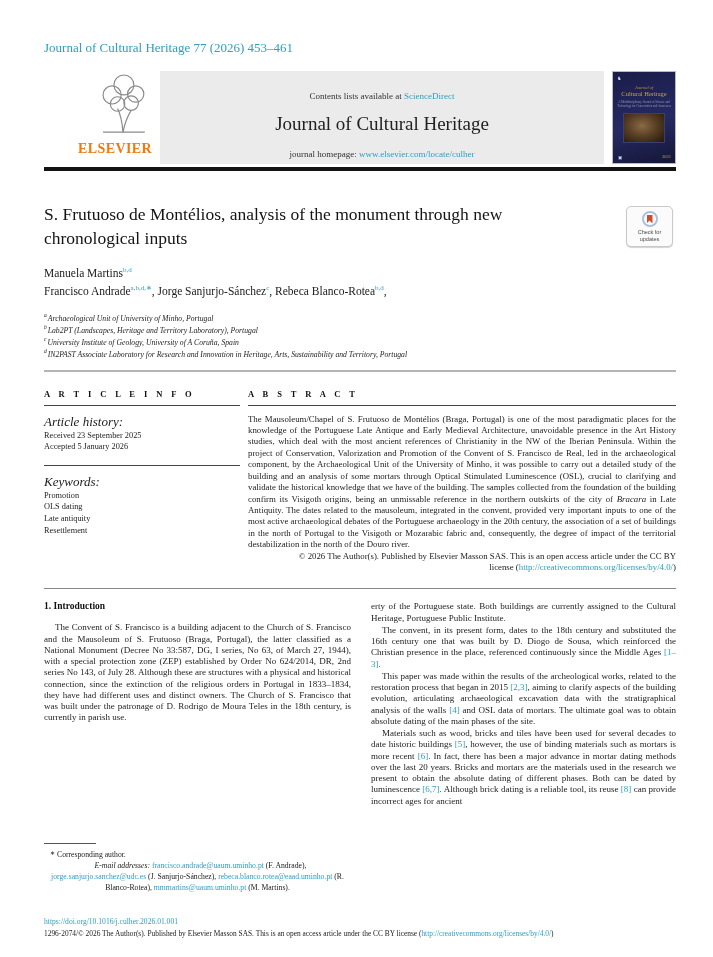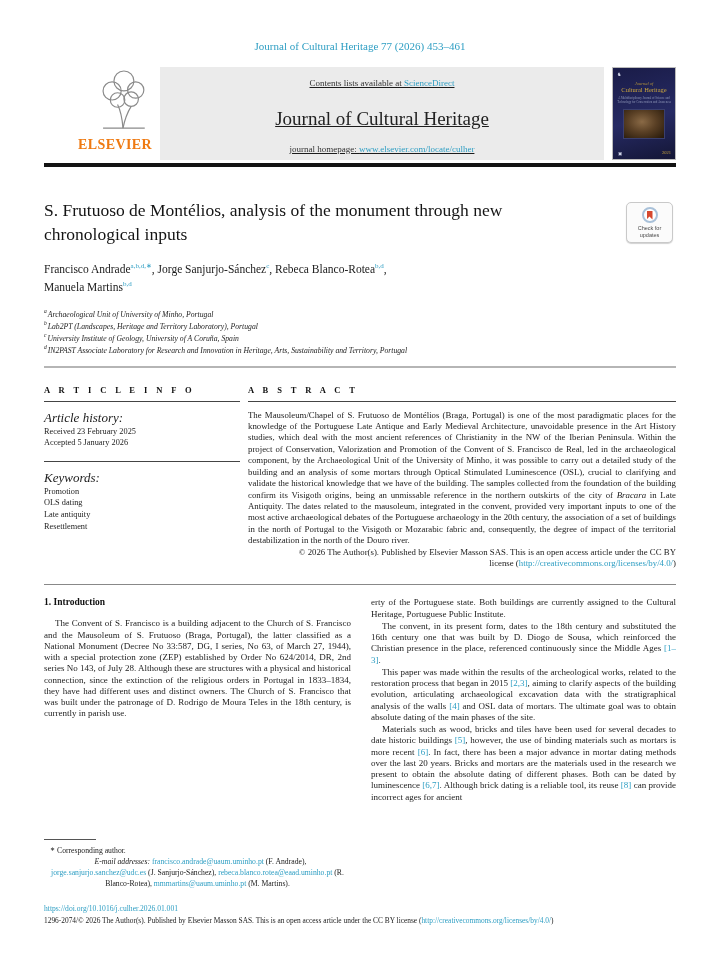--- a/index.html
+++ b/index.html
@@ -1,28 +1,28 @@
 <!DOCTYPE html>
 <html><head>
 <meta charset="utf-8">
 <style>
   * { margin:0; padding:0; box-sizing:border-box; }
   html, body { width:713px; height:957px; }
   body { background:#ffffff; font-family:"Liberation Serif", serif; color:#1c1c1c; overflow:hidden; }
   .page { padding:40px 37px 0 44px; position:relative; }
 
-  .citation { text-align:center; font-size:11px; margin-bottom:15px; }
+  .citation { font-size:13px; margin-bottom:15px; }
   .citation a, .link { color:#2e9ec3; text-decoration:none; }
 
   .masthead { display:flex; height:93px; }
   .logo-box { width:108px; text-align:right; padding-top:1px; }
   .elsevier-text { color:#ef7a12; font-weight:bold; font-size:14px; letter-spacing:0.4px; margin-top:1px; }
-  .center-box { flex:1; background:#ebebeb; margin:0 8px; text-align:center; padding-top:11px;text-decoration:underline; }
+  .center-box { flex:1; background:#ebebeb; margin:0 8px; text-align:center; padding-top:20px; }
   .contents-line { font-size:9px; color:#333; }
-  .journal-title { font-size:19px; color:#222; margin-top:20px; }
+  .journal-title { font-size:19px; color:#222; margin-top:12px; }
   .homepage-line { font-size:9px; margin-top:14px; color:#333; }
 
   .cover-box { width:64px; height:93px; background:linear-gradient(165deg,#1a1c48 0%,#262a63 55%,#141636 100%); border:1px solid #bbb; position:relative; padding:3px 2px; text-align:center; }
   .cover-glyph { position:absolute; top:3px; left:4px; font-size:5px; color:#cdd2e6; }
   .cover-title-top { margin-top:10px; font-size:4.5px; color:#b5943a; font-style:italic; }
   .cover-title-main { font-size:6.5px; color:#c9a43e; line-height:1.1; }
   .cover-sub { font-size:3px; color:#8f97b8; margin-top:3px; line-height:1.4; }
   .cover-art { width:42px; height:30px; margin:4px auto 0; background:radial-gradient(ellipse at 45% 42%, #8a6a46 0%, #5a4025 45%, #241709 100%); border:0.5px solid #3a3f6e; }
   .cover-year { position:absolute; right:4px; bottom:4px; font-size:4.5px; color:#c9a43e; }
   .cover-mark { position:absolute; left:5px; bottom:3px; font-size:4.5px; color:#cdd2e6; }
@@ -68,21 +68,21 @@
   .cite { color:#2e9ec3; text-decoration:none; }
 
   .footnote { margin-top:auto; font-size:7.7px; line-height:1.4; color:#1a1a1a; }
   .fn-rule { width:52px; border:none; border-top:1px solid #555; margin-bottom:5px; }
   .fn-corresponding { text-indent:6px; }
   .fn-star { font-size:6px; vertical-align:2px; margin-right:2px; }
   .fn-emails { text-indent:6px;text-align:center; }
   .em-label { font-style:italic; }
   .fn-emails a { color:#2e9ec3; text-decoration:none; }
 
-  .footer { margin-top:15px; }
+  .footer { margin-top:24px; }
   .footer-doi { font-size:7.6px; }
   .footer-doi a { color:#2e9ec3; text-decoration:none; }
   .footer-issn { margin-top:3px; font-size:7.4px; color:#222; }
   .footer-issn a { color:#2e9ec3; text-decoration:none; }
 </style>
 </head>
 <body>
 
 <div class="page">
 
@@ -134,39 +134,39 @@
     <h1 class="article-title">S. Frutuoso de Montélios, analysis of the monument through new chronological inputs</h1>
     <div class="badge">
       <div class="badge-circle">
         <div class="badge-ribbon"></div>
       </div>
       <div class="badge-label">Check for updates</div>
     </div>
   </div>
 
   <div class="authors">
+    <div><span>Manuela Martins</span><sup>b,d</sup></div>
     <div><span>Francisco Andrade</span><sup>a,b,d,∗</sup><span>, Jorge Sanjurjo-Sánchez</span><sup>c</sup><span>, Rebeca Blanco-Rotea</span><sup>b,d</sup><span>,</span></div>
-    <div><span>Manuela Martins</span><sup>b,d</sup></div>
   </div>
 
   <div class="affils">
     <div><sup>a</sup><span>Archaeological Unit of University of Minho, Portugal</span></div>
     <div><sup>b</sup><span>Lab2PT (Landscapes, Heritage and Territory Laboratory), Portugal</span></div>
     <div><sup>c</sup><span>University Institute of Geology, University of A Coruña, Spain</span></div>
     <div><sup>d</sup><span>IN2PAST Associate Laboratory for Research and Innovation in Heritage, Arts, Sustainability and Territory, Portugal</span></div>
   </div>
 
   <div class="gray-rule"></div>
 
   <div class="meta">
     <div class="info-col">
       <div class="sec-head">A R T I C L E   I N F O</div>
       <hr class="head-rule">
       <div class="info-label">Article history:</div>
-      <div class="info-line">Received 23 February 2025</div>
+      <div class="info-line">Received 23 September 2025</div>
       <div class="info-line">Accepted 5 January 2026</div>
       <hr class="info-rule">
       <div class="info-label">Keywords:</div>
       <div class="info-line">Promotion</div>
       <div class="info-line">OLS dating</div>
       <div class="info-line">Late antiquity</div>
       <div class="info-line">Resettlement</div>
     </div>
 
     <div class="abs-col">

